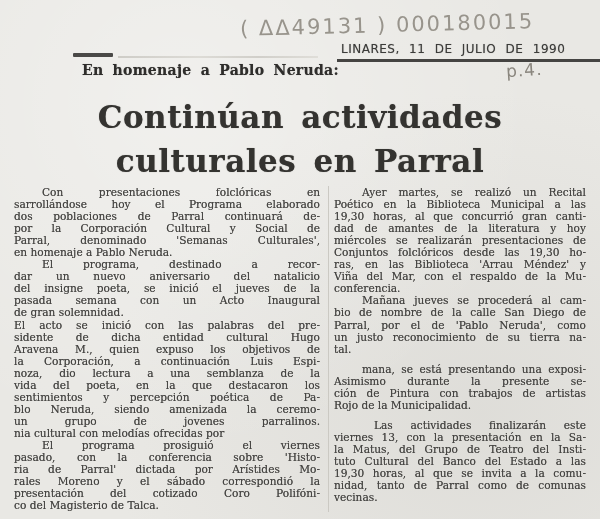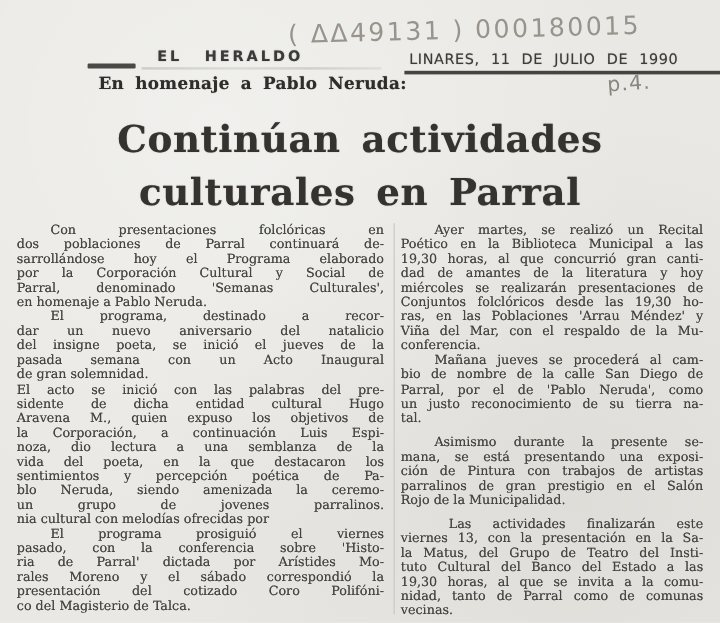--- a/index.html
+++ b/index.html
@@ -105,39 +105,38 @@
 </head>
 <body>
 
 <div class="page">
 
   <div class="pencil catalog">( ΔΔ49131 )  000180015</div>
 
   <div class="masthead-dash"></div>
   <div class="masthead-trace"></div>
 
-  <div class="masthead">EL  HERALDO</div>
 
   <div class="dateline">LINARES, 11 DE JULIO DE 1990</div>
   <div class="date-rule"></div>
 
   <div class="kicker">En homenaje a Pablo Neruda:</div>
 
   <div class="pencil pagenote">p.4.</div>
 
   <div class="headline">
     <div>Continúan actividades</div>
     <div>culturales en Parral</div>
   </div>
 
   <div class="col col-left">
     <div class="para indent">
         <div class="line">Con presentaciones folclóricas en</div>
+        <div class="line">sarrollándose hoy el Programa elaborado</div>
         <div class="line">dos poblaciones de Parral continuará de-</div>
-        <div class="line">sarrollándose hoy el Programa elaborado</div>
         <div class="line">por la Corporación Cultural y Social de</div>
         <div class="line">Parral, denominado 'Semanas Culturales',</div>
         <div class="line">en homenaje a Pablo Neruda.</div>
       </div>
     <div class="para indent">
         <div class="line">El programa, destinado a recor-</div>
         <div class="line">dar un nuevo aniversario del natalicio</div>
         <div class="line">del insigne poeta, se inició el jueves de la</div>
         <div class="line">pasada semana con un Acto Inaugural</div>
         <div class="line">de gran solemnidad.</div>
@@ -167,36 +166,35 @@
   <div class="col-divider"></div>
 
   <div class="col col-right">
     <div class="para indent">
         <div class="line">Ayer martes, se realizó un Recital</div>
         <div class="line">Poético en la Biblioteca Municipal a las</div>
         <div class="line">19,30 horas, al que concurrió gran canti-</div>
         <div class="line">dad de amantes de la literatura y hoy</div>
         <div class="line">miércoles se realizarán presentaciones de</div>
         <div class="line">Conjuntos folclóricos desde las 19,30 ho-</div>
-        <div class="line">ras, en las Poblaciones 'Arrau Méndez' y</div>
+        <div class="line">ras, en las Biblioteca 'Arrau Méndez' y</div>
         <div class="line">Viña del Mar, con el respaldo de la Mu-</div>
         <div class="line">conferencia.</div>
       </div>
     <div class="para indent">
         <div class="line">Mañana jueves se procederá al cam-</div>
         <div class="line">bio de nombre de la calle San Diego de</div>
         <div class="line">Parral, por el de 'Pablo Neruda', como</div>
         <div class="line">un justo reconocimiento de su tierra na-</div>
         <div class="line">tal.</div>
       </div>
     <div class="para indent gap">
+        <div class="line">mana, se está presentando una exposi-</div>
         <div class="line">Asimismo durante la presente se-</div>
-        <div class="line">mana, se está presentando una exposi-</div>
         <div class="line">ción de Pintura con trabajos de artistas</div>
-        <div class="line">parralinos de gran prestigio en el Salón</div>
         <div class="line">Rojo de la Municipalidad.</div>
       </div>
     <div class="para indent-lg gap">
         <div class="line">Las actividades finalizarán este</div>
         <div class="line">viernes 13, con la presentación en la Sa-</div>
         <div class="line">la Matus, del Grupo de Teatro del Insti-</div>
         <div class="line">tuto Cultural del Banco del Estado a las</div>
         <div class="line">19,30 horas, al que se invita a la comu-</div>
         <div class="line">nidad, tanto de Parral como de comunas</div>
         <div class="line">vecinas.</div>

